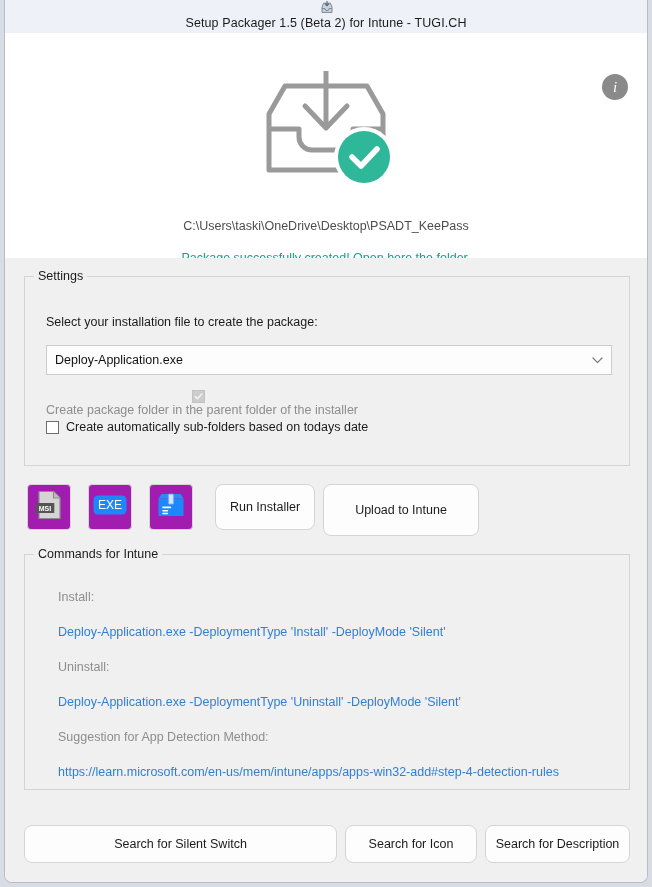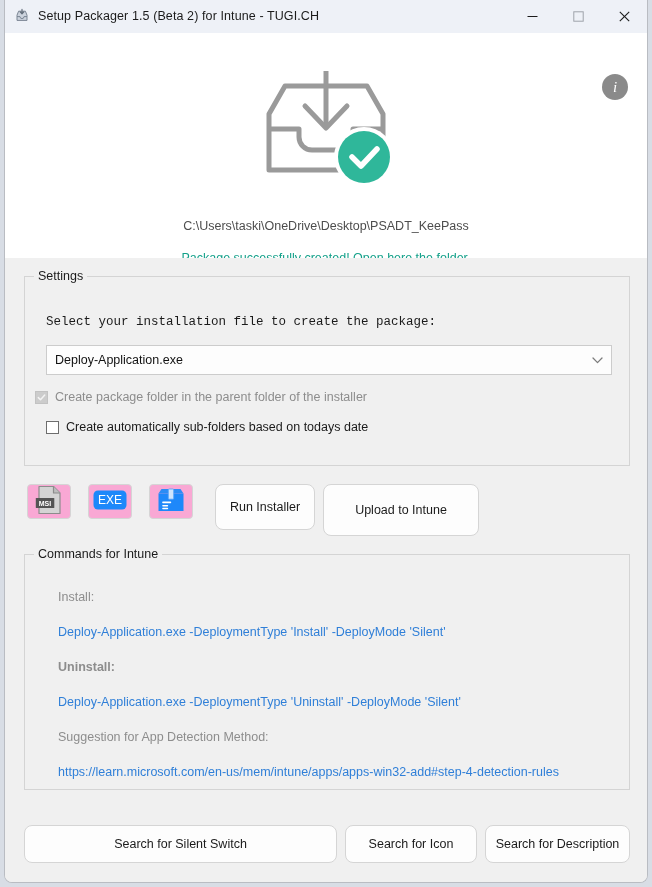--- a/index.html
+++ b/index.html
@@ -31,20 +31,21 @@
   }
 
   
   #titlebar {
     position: relative;
     height: 32px;
     background: #eef1f7;
     display: flex;
     align-items: center;
     border-bottom: 1px solid #eef1f7;
+    flex-direction: column;
   }
   #app-icon {
     width: 16px;
     height: 16px;
     margin-left: 9px;
     margin-right: 8px;
     flex: 0 0 auto;
   }
   #title-text {
     font-size: 12.5px;
@@ -207,22 +208,22 @@
     background: #ffffff;
     border: 1px solid #6d6d6d;
   }
   .cbrow.disabled .cblabel { color: #8d8d8d; }
   .cbrow .cblabel { color: #1b1b1b; }
 
   
   .iconbtn {
     position: absolute;
     width: 44px;
-    height: 35px;
-    background: #f9a8d4;
+    height: 46px;
+    background: #a21caf;
     border: 1px solid #d5d5d5;
     border-radius: 4px;
     box-sizing: border-box;
     display: flex;
     align-items: center;
     justify-content: center;
     cursor: pointer;
   }
 
   
@@ -315,32 +316,32 @@
     <div id="hero-link">
       <a>Package successfully created! Open here the folder.</a>
     </div>
   </div>
 
   <div id="content">
 
     <div class="groupbox" id="settings-box">
       <span class="gb-title">Settings</span>
 
-      <span class="field-label" style="left:21px; top:38px;font-family:Liberation Mono, monospace;">Select your installation file to create the package:</span>
+      <span class="field-label" style="left:21px; top:38px;">Select your installation file to create the package:</span>
 
       <div id="combo">
         <span id="combo-value" title="Select installation file">Deploy-Application.exe</span>
         <span id="combo-arrow">
           <svg width="11" height="7" viewBox="0 0 11 7">
             <path d="M1 1 L5.5 5.6 L10 1" fill="none" stroke="currentColor" stroke-width="1.3" stroke-linecap="round" stroke-linejoin="round"></path>
           </svg>
         </span>
       </div>
 
-      <div class="cbrow disabled" style="left:10px; top:113px;">
+      <div class="cbrow disabled" style="left:21px; top:113px;flex-direction:column;">
         <span class="cbbox checked-disabled">
           <svg width="9" height="9" viewBox="0 0 9 9">
             <path d="M1.3 4.6 L3.5 6.8 L7.7 2.1" fill="none" stroke="#f3f3f3" stroke-width="1.5" stroke-linecap="round" stroke-linejoin="round"></path>
           </svg>
         </span>
         <span class="cblabel">Create package folder in the parent folder of the installer</span>
       </div>
 
       <div class="cbrow" style="left:21px; top:143px;">
         <span class="cbbox unchecked"></span>
@@ -384,21 +385,21 @@
 
     <div class="pushbtn" style="left:210px; top:226px; width:100px; height:46px;">Run Installer</div>
     <div class="pushbtn" style="left:318px; top:226px; width:156px; height:52px;">Upload to Intune</div>
 
     <div class="groupbox" id="commands-box">
       <span class="gb-title">Commands for Intune</span>
 
       <span class="cmd-caption" style="left:33px; top:35px;">Install:</span>
       <span class="cmd-link" style="left:33px; top:70px;">Deploy-Application.exe -DeploymentType 'Install' -DeployMode 'Silent'</span>
 
-      <span class="cmd-caption" style="left:33px; top:105px;font-weight:bold;">Uninstall:</span>
+      <span class="cmd-caption" style="left:33px; top:105px;">Uninstall:</span>
       <span class="cmd-link" style="left:33px; top:140px;">Deploy-Application.exe -DeploymentType 'Uninstall' -DeployMode 'Silent'</span>
 
       <span class="cmd-caption" style="left:33px; top:175px;">Suggestion for App Detection Method:</span>
       <span class="cmd-link" style="left:33px; top:210px;">https://learn.microsoft.com/en-us/mem/intune/apps/apps-win32-add#step-4-detection-rules</span>
     </div>
 
     <div class="pushbtn" style="left:19px; top:567px; width:313px; height:38px;">Search for Silent Switch</div>
     <div class="pushbtn" style="left:340px; top:567px; width:132px; height:38px;">Search for Icon</div>
     <div class="pushbtn" style="left:480px; top:567px; width:145px; height:38px;">Search for Description</div>
 

